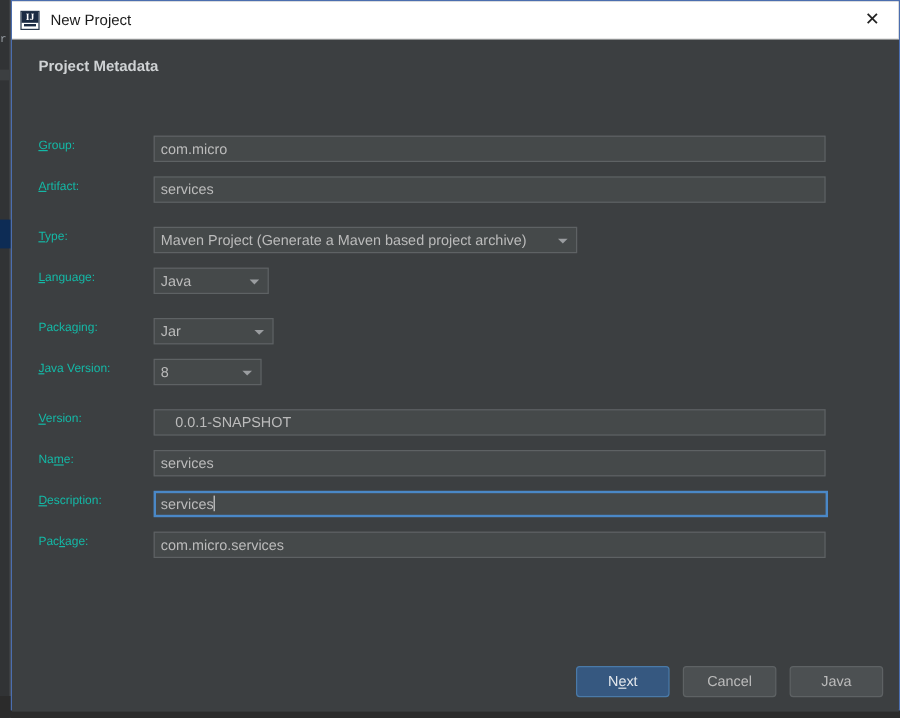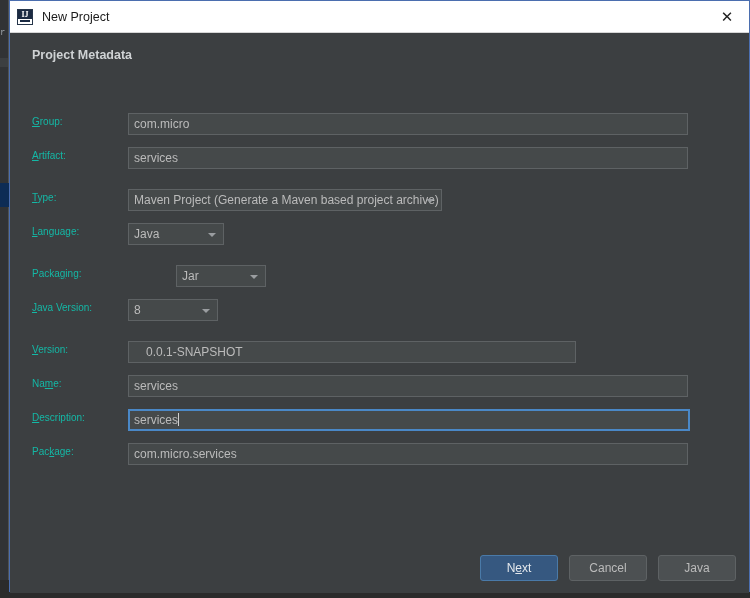--- a/index.html
+++ b/index.html
@@ -289,37 +289,37 @@
         <div class="row" style="top: 80px;">
           <div class="lbl"><u>G</u>roup:</div>
           <div class="field" style="width: 560px;"><span>com.micro</span></div>
         </div>
         <div class="row" style="top: 114px;">
           <div class="lbl"><u>A</u>rtifact:</div>
           <div class="field" style="width: 560px;"><span>services</span></div>
         </div>
         <div class="row" style="top: 156px;">
           <div class="lbl"><u>T</u>ype:</div>
-          <div class="combo" style="width: 314px;"><span>Maven Project (Generate a Maven based project archive)</span><div class="arrow"></div></div>
+          <div class="combo" style="width: 353px;"><span>Maven Project (Generate a Maven based project archive)</span><div class="arrow"></div></div>
         </div>
         <div class="row" style="top: 190px;">
           <div class="lbl"><u>L</u>anguage:</div>
           <div class="combo" style="width: 96px;"><span>Java</span><div class="arrow"></div></div>
         </div>
         <div class="row" style="top: 232px;">
           <div class="lbl">Packa<u>g</u>ing:</div>
-          <div class="combo" style="width: 90px; margin-left: 48px;"><span>Jar</span><div class="arrow"></div></div>
+          <div class="combo" style="width: 100px;"><span>Jar</span><div class="arrow"></div></div>
         </div>
         <div class="row" style="top: 266px;">
           <div class="lbl"><u>J</u>ava Version:</div>
           <div class="combo" style="width: 90px;"><span>8</span><div class="arrow"></div></div>
         </div>
         <div class="row" style="top: 308px;">
           <div class="lbl"><u>V</u>ersion:</div>
-          <div class="field" style="width: 448px; padding-left: 17px;"><span>0.0.1-SNAPSHOT</span></div>
+          <div class="field" style="width: 560px; padding-left: 17px;"><span>0.0.1-SNAPSHOT</span></div>
         </div>
         <div class="row" style="top: 342px;">
           <div class="lbl">Na<u>m</u>e:</div>
           <div class="field" style="width: 560px;"><span>services</span></div>
         </div>
         <div class="row" style="top: 376px;">
           <div class="lbl"><u>D</u>escription:</div>
           <div class="field focused" style="width: 562px;"><span>services</span><span class="caret"></span></div>
         </div>
         <div class="row" style="top: 410px;">

